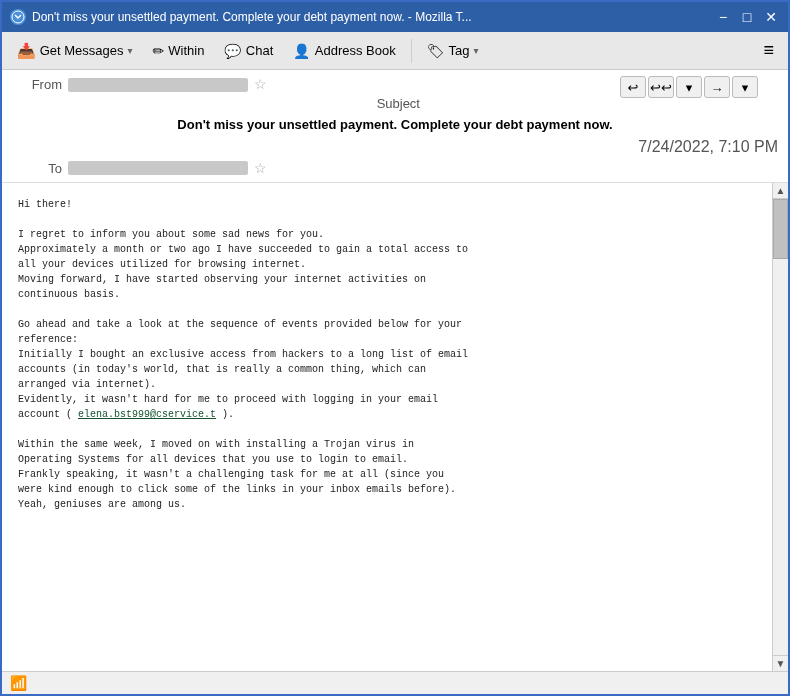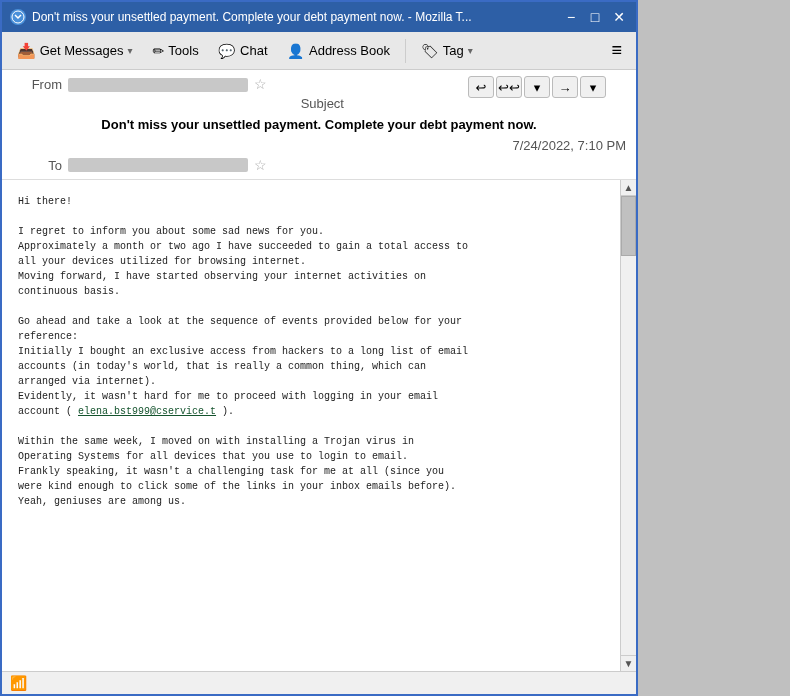--- a/index.html
+++ b/index.html
@@ -5,21 +5,21 @@
     * { margin: 0; padding: 0; box-sizing: border-box; }
     body {
       font-family: Arial, sans-serif;
       font-size: 13px;
       background: #c0c0c0;
       width: 790px;
       height: 696px;
       overflow: hidden;
     }
     .window {
-      width: 638px;
+      width: 790px;
       height: 696px;
       border: 2px solid #3a6bc4;
       display: flex;
       flex-direction: column;
       background: #f0f0f0;
     }
     .title-bar {
       background: #2d5fa6;
       color: white;
       display: flex;
@@ -163,21 +163,21 @@
       flex-direction: column;
     }
     .subject-text {
       font-weight: bold;
       font-size: 13px;
       color: #000;
     }
     .date-text {
       margin-left: auto;
       color: #555;
-      font-size: 13px;
+      font-size: 16px;
       white-space: nowrap;
       text-align: right;
     }
     .nav-buttons {
       position: absolute;
       right: 30px;
       top: 6px;
       display: flex;
       gap: 2px;
       align-items: center;
@@ -287,21 +287,21 @@
 
   <div class="toolbar">
     <button class="toolbar-btn">
       <span style="font-size:15px;">📥</span>
       <span>Get Messages</span>
       <span class="chevron-down">▾</span>
     </button>
 
     <button class="toolbar-btn">
       <span style="font-size:14px;">✏</span>
-      <span>Tools</span>
+      <span>Within</span>
     </button>
 
     <button class="toolbar-btn">
       <span style="font-size:14px;">💬</span>
       <span>Chat</span>
     </button>
 
     <button class="toolbar-btn">
       <span style="font-size:14px;">👤</span>
       <span>Address Book</span>

